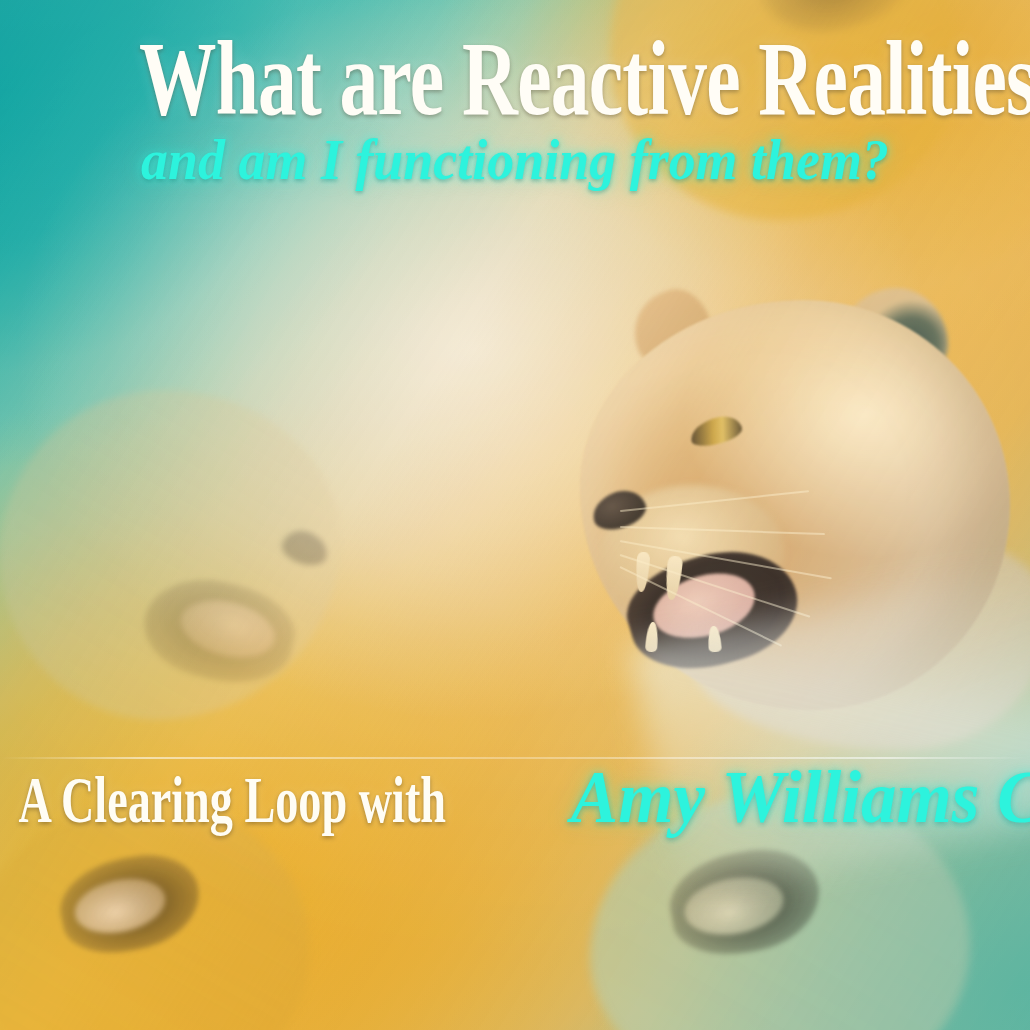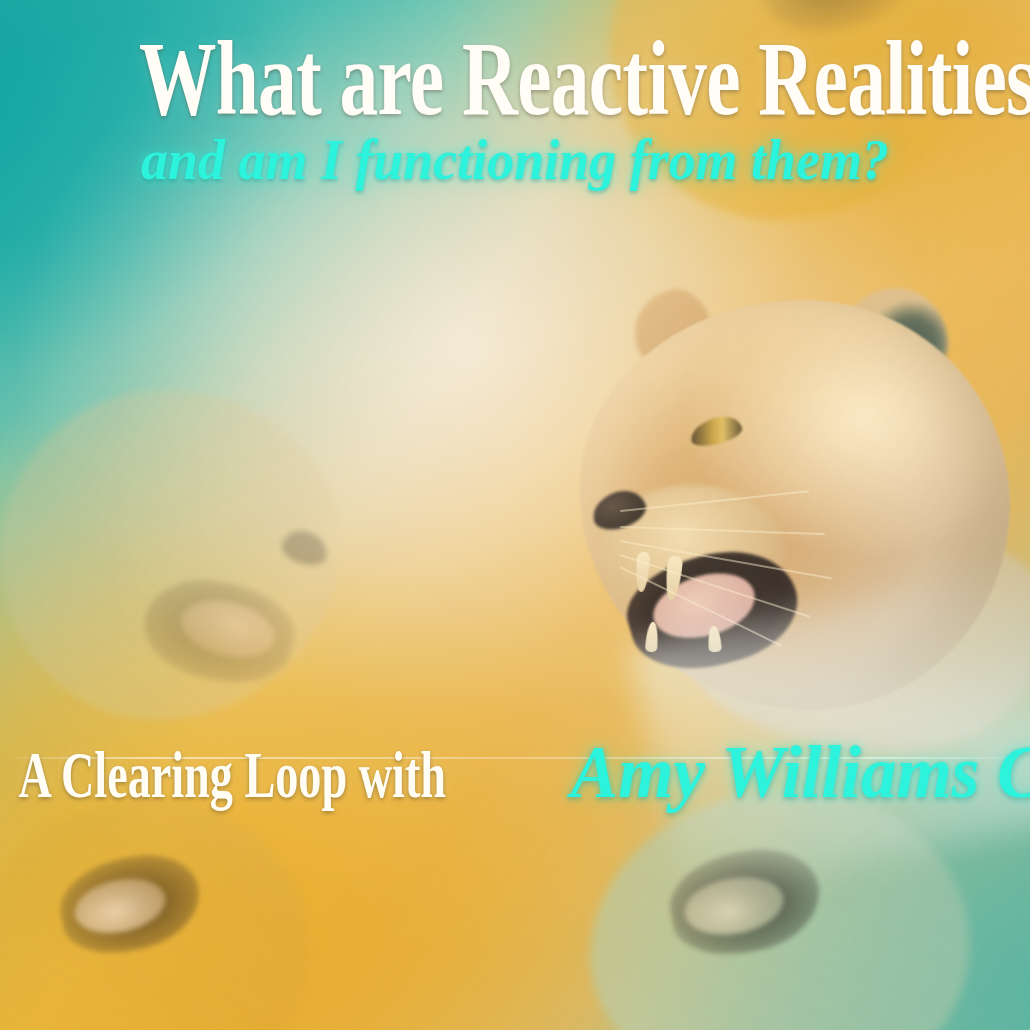--- a/index.html
+++ b/index.html
@@ -369,21 +369,21 @@
     transform: scaleX(0.93);
     transform-origin: 50% 0;
     text-shadow:
       0 0 10px rgba(45,243,221,0.55),
       0 0 26px rgba(45,243,221,0.30),
       0 2px 4px rgba(30,90,85,0.35);
   }
 
   #byline-row {
     position: absolute;
-    top: 730px;
+    top: 755px;
     left: 0; right: 0;
     display: flex;
     align-items: baseline;
     justify-content: center;
     gap: 22px;
     white-space: nowrap;
   }
   #byline-prefix {
     font-family: "Liberation Serif", "DejaVu Serif", serif;
     font-weight: 700;

